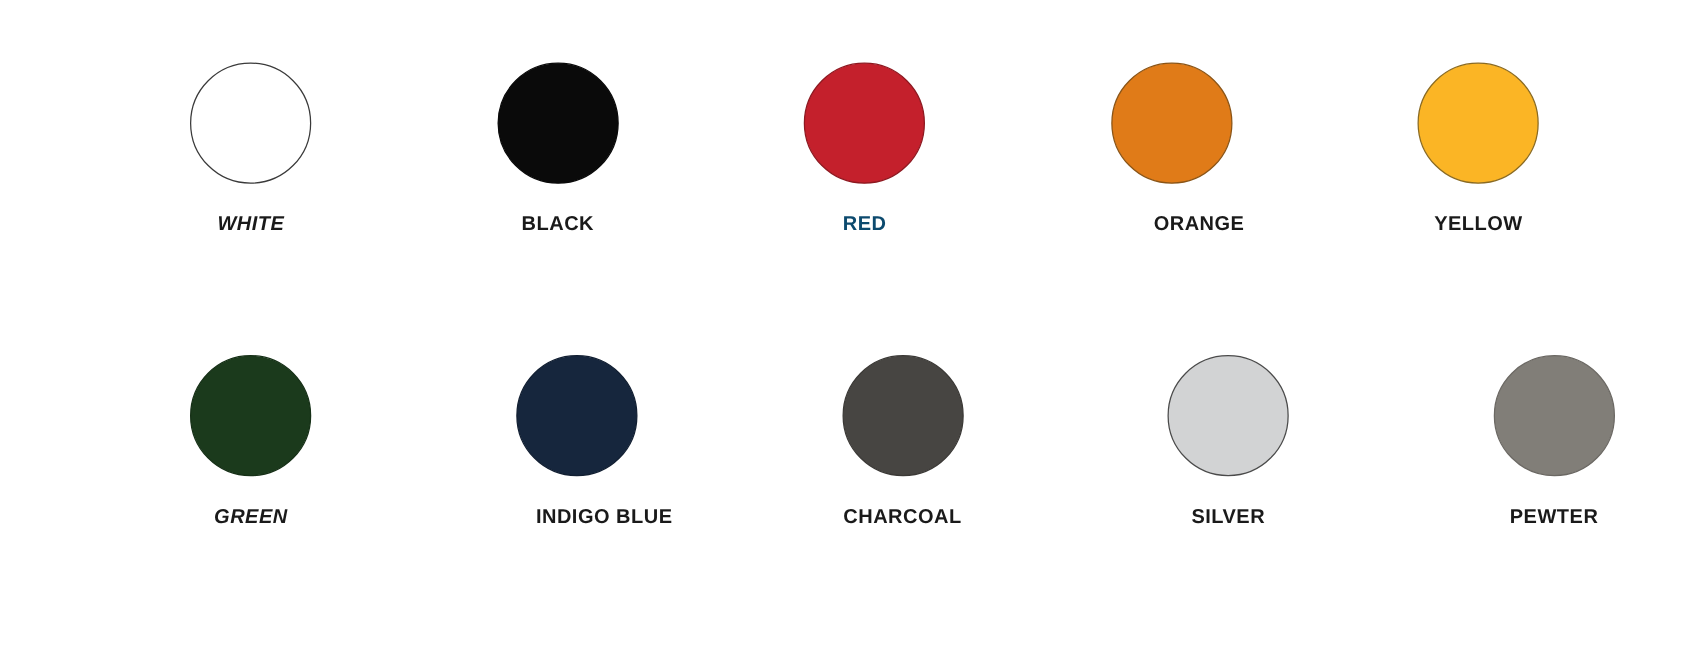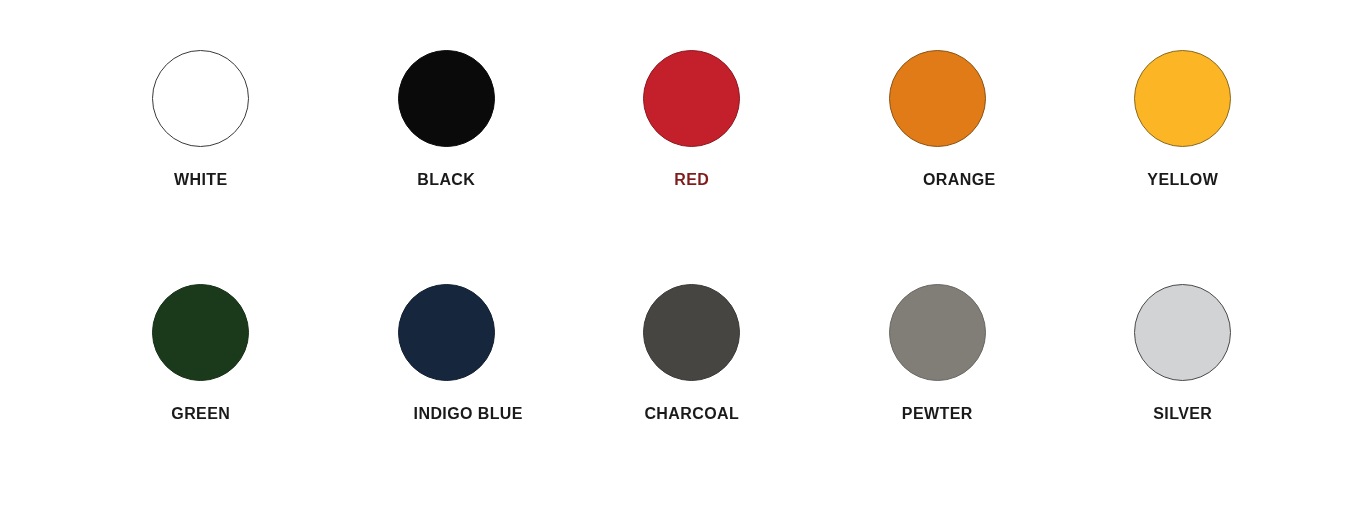--- a/index.html
+++ b/index.html
@@ -23,33 +23,34 @@
 
   .swatch-row {
     position: absolute;
     left: 0;
     width: 1366px;
     display: flex;
     justify-content: flex-start;
   }
 
   .swatch-row.row-top  { top: 50px; }
-  .swatch-row.row-bottom { top: 284px; }
+  .swatch-row.row-bottom { top: 284px; justify-content: space-between; }
 
   .swatch-cell {
     width: 245.5px;
     display: flex;
     flex-direction: column;
     align-items: center;
     box-sizing: border-box;
   }
 
   
   .swatch-row .swatch-cell:first-child {
     margin-left: 78px;
+    font-style: italic;
   }
 
   .swatch-circle {
     width: 97px;
     height: 97px;
     border-radius: 50%;
     background: #ffffff;
     border: 1px solid #3a3a3a;
     box-sizing: border-box;
   }
@@ -78,21 +79,21 @@
       <div class="swatch-label" style="color: rgb(26, 26, 26);">WHITE</div>
     </div>
 
     <div class="swatch-cell">
       <div class="swatch-circle" style="background: rgb(10, 10, 10); border-color: rgb(10, 10, 10);"></div>
       <div class="swatch-label" style="color: rgb(26, 26, 26);">BLACK</div>
     </div>
 
     <div class="swatch-cell">
       <div class="swatch-circle" style="background: rgb(196, 32, 44); border-color: rgb(142, 24, 32);"></div>
-      <div class="swatch-label" style="color: #7f1d1d; text-align: center;">RED</div>
+      <div class="swatch-label" style="color: #0c4a6e; text-align: center;">RED</div>
     </div>
 
     <div class="swatch-cell">
       <div class="swatch-circle" style="background: rgb(224, 123, 24); border-color: rgb(138, 84, 22);"></div>
       <div class="swatch-label" style="color: rgb(26, 26, 26); margin-left: 44px;">ORANGE</div>
     </div>
 
     <div class="swatch-cell">
       <div class="swatch-circle" style="background: rgb(251, 181, 37); border-color: rgb(138, 106, 34);"></div>
       <div class="swatch-label" style="color: rgb(26, 26, 26);">YELLOW</div>
@@ -111,24 +112,24 @@
       <div class="swatch-circle" style="background: rgb(22, 38, 61); border-color: rgb(18, 31, 50);"></div>
       <div class="swatch-label" style="color: rgb(26, 26, 26); margin-left: 44px;">INDIGO BLUE</div>
     </div>
 
     <div class="swatch-cell">
       <div class="swatch-circle" style="background: rgb(71, 69, 66); border-color: rgb(59, 57, 54);"></div>
       <div class="swatch-label" style="color: rgb(26, 26, 26);">CHARCOAL</div>
     </div>
 
     <div class="swatch-cell">
-      <div class="swatch-circle" style="background: rgb(129, 126, 120); border-color: rgb(107, 104, 99);"></div>
-      <div class="swatch-label" style="color: rgb(26, 26, 26);">PEWTER</div>
+      <div class="swatch-circle" style="background: rgb(210, 211, 212); border-color: rgb(74, 74, 74);"></div>
+      <div class="swatch-label" style="color: rgb(26, 26, 26);">SILVER</div>
     </div>
 
     <div class="swatch-cell">
-      <div class="swatch-circle" style="background: rgb(210, 211, 212); border-color: rgb(74, 74, 74);"></div>
-      <div class="swatch-label" style="color: rgb(26, 26, 26);">SILVER</div>
+      <div class="swatch-circle" style="background: rgb(129, 126, 120); border-color: rgb(107, 104, 99);"></div>
+      <div class="swatch-label" style="color: rgb(26, 26, 26);">PEWTER</div>
     </div>
 
   </div>
 
 </div>
 
 </body></html>

